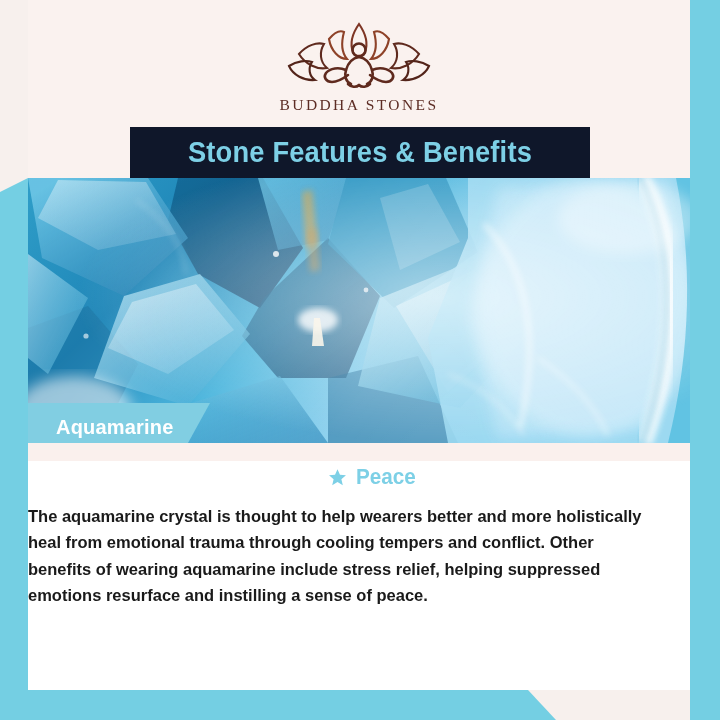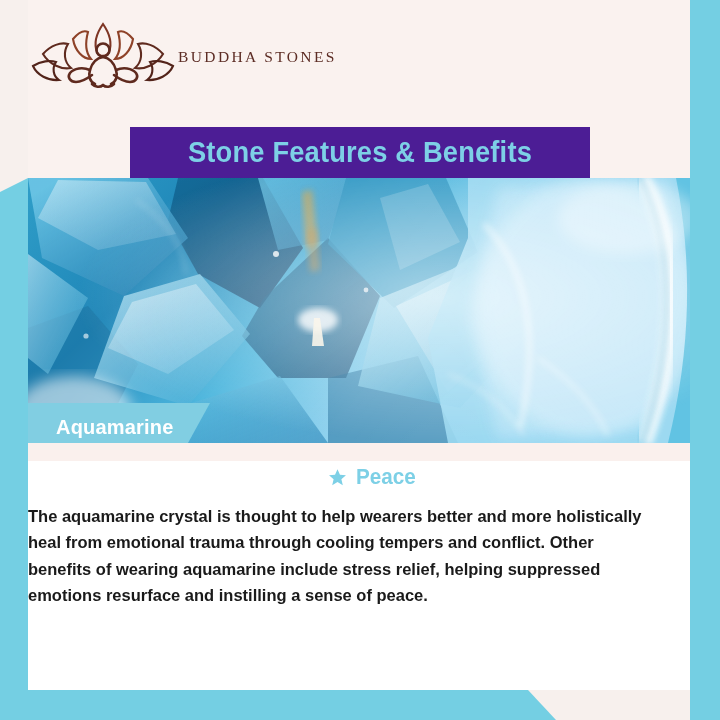--- a/index.html
+++ b/index.html
@@ -39,37 +39,37 @@
     background:#faf2ef;
   }
 
   
   #header {
     position:absolute; left:0; top:0; width:662px; height:178px;
     background:#faf2ef;
   }
   #logo-wrap {
     position:absolute; left:0; top:18px; width:662px;
-    display:flex; align-items:center;
+    display:flex; flex-direction:column; align-items:center;
   }
   #logo-mark { width:150px; height:72px; display:block; }
   #logo-word {
     margin-top:6px;
     font-family:"Liberation Serif", serif;
     font-size:15.5px;
     letter-spacing:2.4px;
     color:#5c2c24;
     white-space:nowrap;
   }
 
   
   #title-banner {
     position:absolute; left:102px; top:127px;
     width:460px; height:51px;
-    background:#4c1d95;
+    background:#0f172a;
     display:flex; align-items:center; justify-content:center;
   }
   #title-text {
     font-size:29px;
     font-weight:bold;
     color:#7dd0e6;
     letter-spacing:0.2px;
     transform:scaleX(0.94);
     white-space:nowrap;
   }

